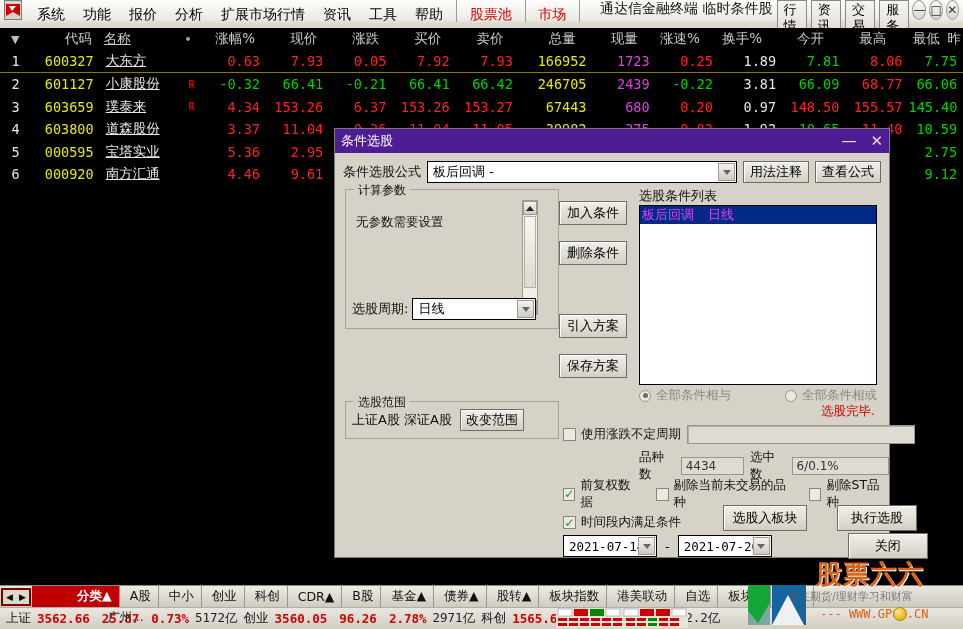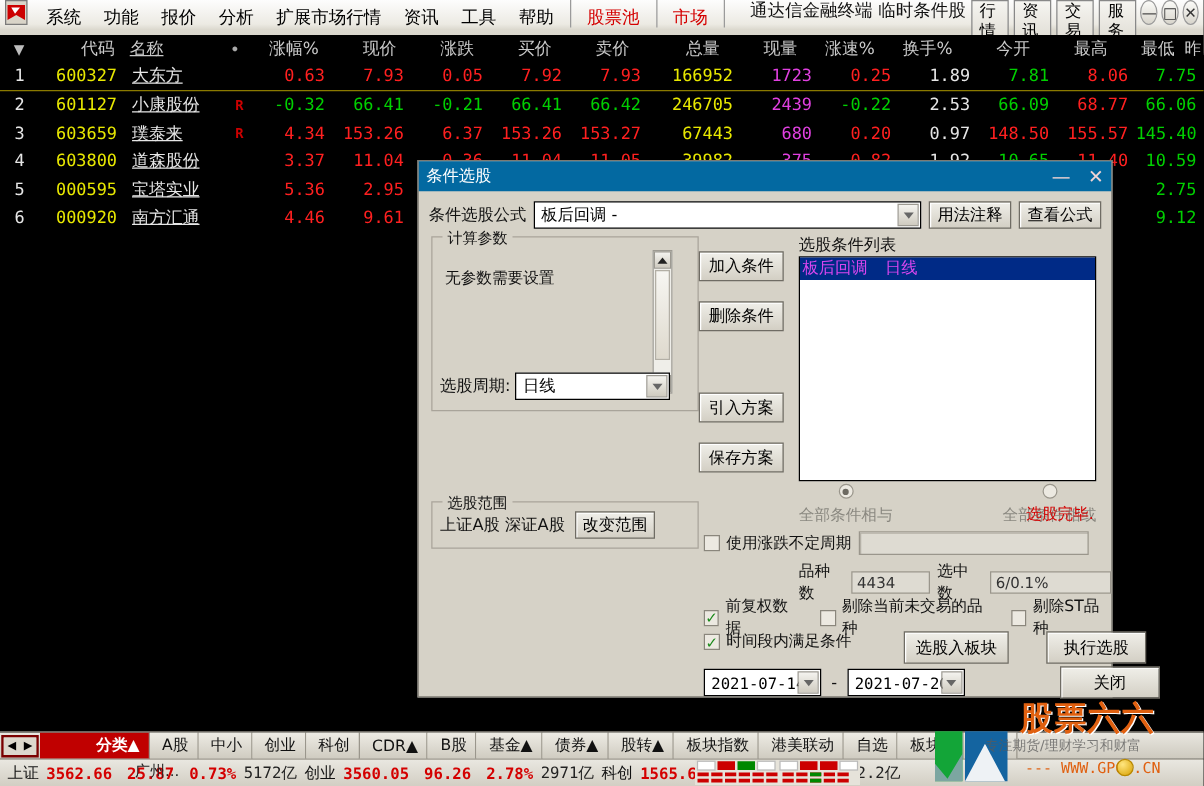--- a/index.html
+++ b/index.html
@@ -70,21 +70,21 @@
 
   
   #dlg{
     position:absolute;left:334px;top:128px;width:556px;height:430px;
     background:#d6d2c7;
     border:1px solid #7d7a72;
     box-shadow:2px 2px 4px rgba(0,0,0,.45);
     font-family:"DejaVu Sans","Liberation Sans",sans-serif;
   }
   #dlg-title{
-    height:24px;background:#0369a1;color:#fff;display:flex;align-items:center;
+    height:24px;background:#4c1d95;color:#fff;display:flex;align-items:center;
     padding:0 6px;font-size:13px;
   }
   #dlg-title .sp{flex:1;}
   .tb-min,.tb-close{color:#f2d5d5;font-size:15px;margin-left:14px;line-height:16px;}
   .row1{display:flex;align-items:center;padding:8px 8px 0 8px;gap:6px;}
   .lbl{font-size:13px;color:#111;white-space:nowrap;}
   .combo{
     position:relative;background:#fff;border:1px solid #000;height:22px;
     display:flex;align-items:center;padding-left:5px;font-size:13px;color:#000;
   }
@@ -132,35 +132,35 @@
   #listlabel{position:absolute;left:304px;top:58px;font-size:13px;color:#111;}
   #cond-list{
     position:absolute;left:304px;top:76px;width:238px;height:180px;
     background:#fff;border:1px solid #000;
   }
   #cond-list .li{
     background:#002a86;color:#d946ef;font-size:13px;height:18px;line-height:18px;padding-left:2px;
     display:flex;gap:14px;
   }
   .radio-row{position:absolute;left:304px;top:258px;width:238px;display:flex;justify-content:space-between;}
-  .radio{display:flex;align-items:center;gap:5px;font-size:12.5px;color:#8a8880;flex-direction:column;}
+  .radio{display:flex;align-items:center;gap:5px;font-size:12.5px;color:#8a8880;}
   .rdot{width:12px;height:12px;border-radius:50%;border:1px solid #9a968c;background:#ece9e1;display:flex;align-items:center;justify-content:center;}
   .rdot.on::after{content:"";width:5px;height:5px;border-radius:50%;background:#6d6a62;}
   #done-msg{position:absolute;right:14px;top:274px;color:#d40000;font-size:12.5px;}
 
   .ck{width:13px;height:13px;border:1px solid #8a867c;background:#ece9e1;display:inline-flex;align-items:center;justify-content:center;}
   .ck.on::after{content:"\2713";color:#1b8a1b;font-size:12px;line-height:12px;font-weight:bold;}
   .ckrow{display:flex;align-items:center;gap:5px;font-size:12.5px;color:#111;}
 
-  #r-period{position:absolute;left:228px;top:296px;display:flex;align-items:center;gap:6px;width:308px;}
+  #r-period{position:absolute;left:228px;top:296px;display:flex;align-items:center;gap:6px;width:352px;}
   #period-field{flex:1;height:19px;background:#dedbd2;border:1px solid #9a968c;box-shadow:inset 1px 1px 0 #b5b1a7;}
   #r-counts{position:absolute;left:304px;top:320px;display:flex;align-items:center;gap:6px;font-size:12.5px;color:#111;}
   .ro-field{height:18px;background:#dedbd2;border:1px solid #9a968c;font-size:12px;color:#333;padding:0 4px;display:flex;align-items:center;}
   #r-opts{position:absolute;left:228px;top:348px;display:flex;align-items:center;gap:16px;}
-  #r-time{position:absolute;left:228px;top:376px;display:flex;align-items:flex-start;gap:16px;}
+  #r-time{position:absolute;left:228px;top:376px;display:flex;align-items:flex-end;gap:16px;}
   #r-dates{position:absolute;left:228px;top:404px;display:flex;align-items:center;gap:8px;}
   .datebox{position:relative;width:94px;height:22px;background:#fff;border:1px solid #000;
     display:flex;align-items:center;padding-left:5px;font-size:12.5px;
     font-family:"DejaVu Sans Mono","Liberation Mono",monospace;}
   .datebox .arrow{position:absolute;right:1px;top:1px;width:17px;height:18px;
     background:linear-gradient(to bottom,#f4f3ef,#cfcbc0);border:1px solid #9d9a92;
     display:flex;align-items:center;justify-content:center;}
   .bigbtn{width:80px;height:26px;}
 
   
@@ -280,21 +280,21 @@
         <div class="cell c-name white">小康股份</div>
         <div class="cell c-flag ">R</div>
         <div class="cell c-num green">-0.32</div>
         <div class="cell c-num green">66.41</div>
         <div class="cell c-num green">-0.21</div>
         <div class="cell c-num green">66.41</div>
         <div class="cell c-num green">66.42</div>
         <div class="cell c-vol yellow">246705</div>
         <div class="cell c-num magenta">2439</div>
         <div class="cell c-num green">-0.22</div>
-        <div class="cell c-num white">2.53</div>
+        <div class="cell c-num white">3.81</div>
         <div class="cell c-num green">66.09</div>
         <div class="cell c-num red">68.77</div>
         <div class="cell c-last green">66.06</div>
       </div>
       <div class="qrow">
         <div class="cell c-idx white">3</div>
         <div class="cell c-code yellow">603659</div>
         <div class="cell c-name white">璞泰来</div>
         <div class="cell c-flag ">R</div>
         <div class="cell c-num red">4.34</div>

